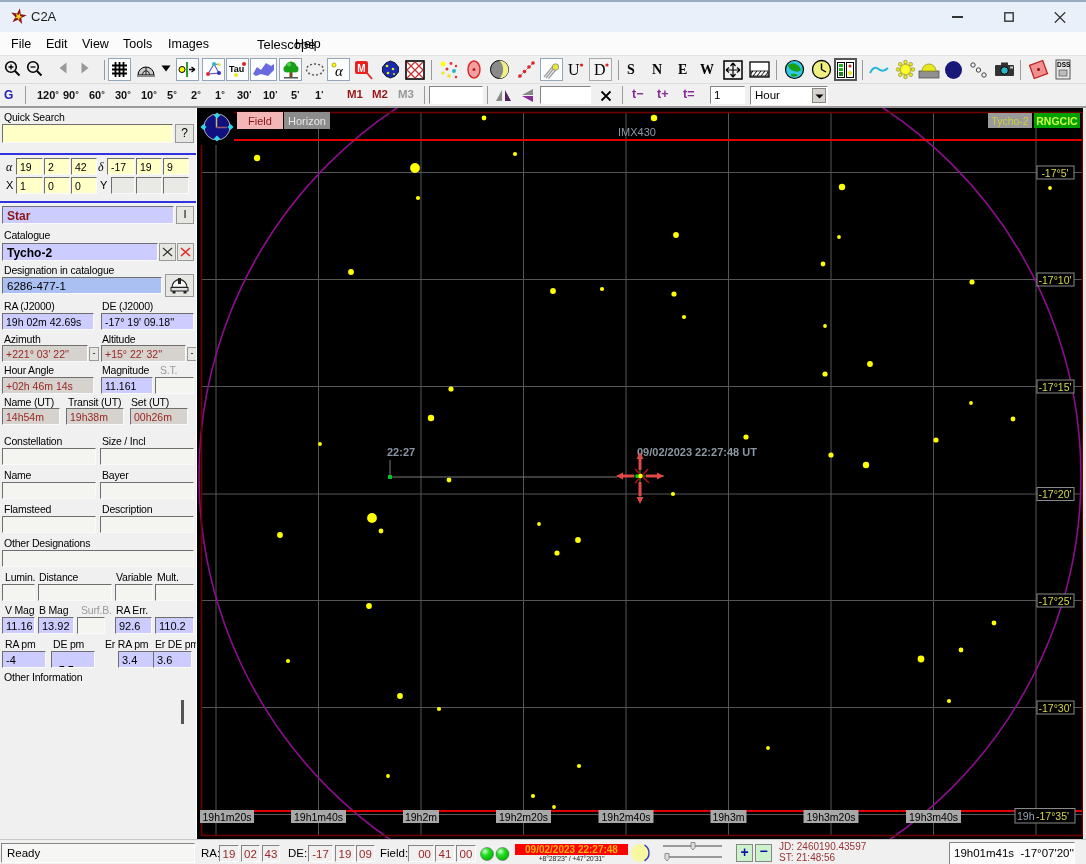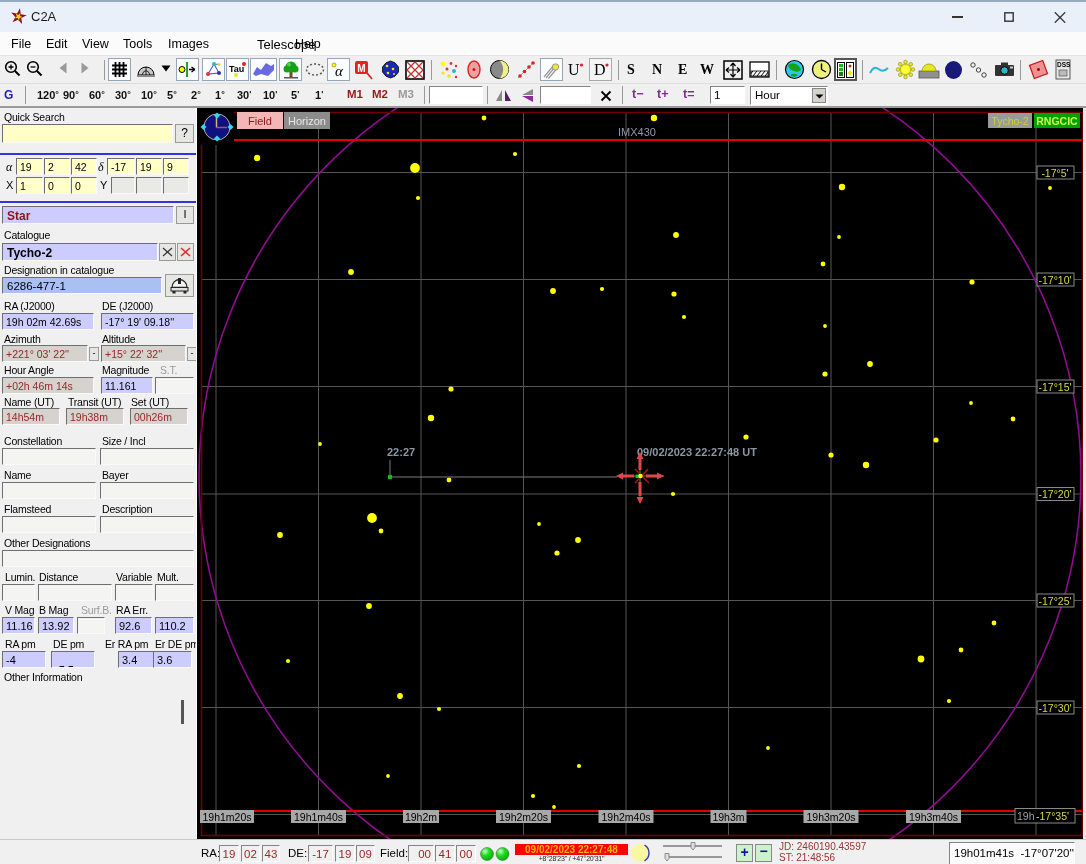--- a/index.html
+++ b/index.html
@@ -581,20 +581,21 @@
     <rect x="709" y="702" width="55" height="13" fill="#a8a8a8"></rect>
       <text x="736.5" y="712.5" text-anchor="middle">19h3m40s</text>
     <rect x="818" y="700.5" width="60" height="14.5" fill="#000" stroke="#8a8a8a"></rect>
       <text x="820" y="712" fill="#98a2b0">19h</text>
       <text x="839" y="712" fill="#d6d64a">-17°35'</text>
   </g>
 </svg>
 <div class="abs" style="left:1083px;top:108px;width:3px;height:731px;background:#e8e8e8;"></div>
 
 <div id="status" class="abs" style="left:0;top:839px;width:1086px;height:25px;background:#f0f0f0;border-top:1px solid #c8c8c8;box-sizing:border-box;">
+  <div class="abs sunk" style="left:1px;top:3px;width:194px;height:20px;background:#f6f6f4;font-size:11.5px;padding:3px 0 0 5px;box-sizing:border-box;">Ready</div>
   <span class="abs" style="left:201px;top:7px;font-size:11.5px;">RA:</span>
   <div class="abs sunk stb dr" style="left:219px;width:20px;">19</div>
   <div class="abs sunk stb dr" style="left:241px;width:19px;">02</div>
   <div class="abs sunk stb dr" style="left:262px;width:18px;">43</div>
   <span class="abs" style="left:288px;top:7px;font-size:11.5px;">DE:</span>
   <div class="abs sunk stb dr" style="left:308px;width:25px;">-17</div>
   <div class="abs sunk stb dr" style="left:335px;width:20px;">19</div>
   <div class="abs sunk stb dr" style="left:356px;width:19px;">09</div>
   <span class="abs" style="left:380px;top:7px;font-size:11.5px;">Field:</span>
   <div class="abs sunk stb dr" style="left:408px;width:26px;text-align:right;padding-right:2px;box-sizing:border-box;">00</div>

